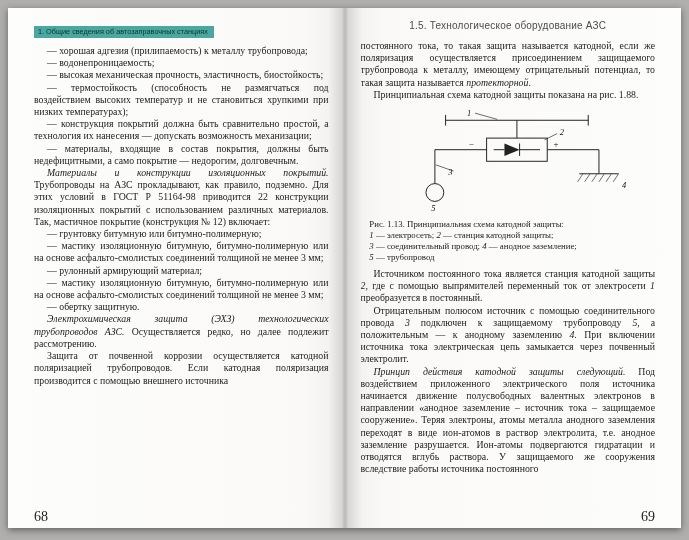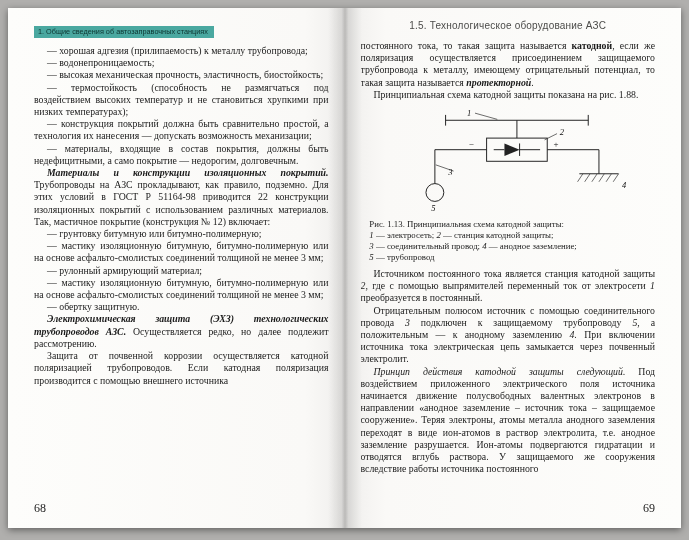--- a/index.html
+++ b/index.html
@@ -45,32 +45,32 @@
     font-size:10px;color:#4c4c4a;
     margin-bottom:9px;letter-spacing:.2px;
   }
   .content{height:calc(100% - 8px);overflow:hidden;}
   .para{
     margin:0;font-size:9.8px;line-height:12.2px;
     text-align:justify;text-indent:13px;
     hyphens:auto;-webkit-hyphens:auto;
   }
   .noindent{text-indent:0;}
-  .bold{font-weight:bold;}
+  .bold{font-weight:normal;}
   .ital{font-style:italic;}
   .figure{margin:5px 0 4px;text-align:center;}
   .figure svg{display:inline-block;}
   .fig-caption{margin:2px auto 5px;width:94%;}
   .capline{
     text-align:left;text-indent:0;
     font-size:8.8px;line-height:11px;
   }
   .page-number{
-    position:absolute;bottom:12px;
-    font-size:12px;color:#222;
+    position:absolute;bottom:3px;
+    font-size:14px;color:#222;
   }
   .page-number.pn-left{left:26px;}
   .page-number.pn-right{right:26px;}
   svg .wire{stroke:#222;stroke-width:1.1;fill:none;}
   svg .thin{stroke:#333;stroke-width:.8;fill:none;}
   svg .lbl{font-family:"Liberation Serif","DejaVu Serif",serif;font-style:italic;font-size:9.5px;fill:#111;}
   svg .sign{font-family:"Liberation Serif","DejaVu Serif",serif;font-size:10px;fill:#111;}
 </style>
 </head>
 <body>

